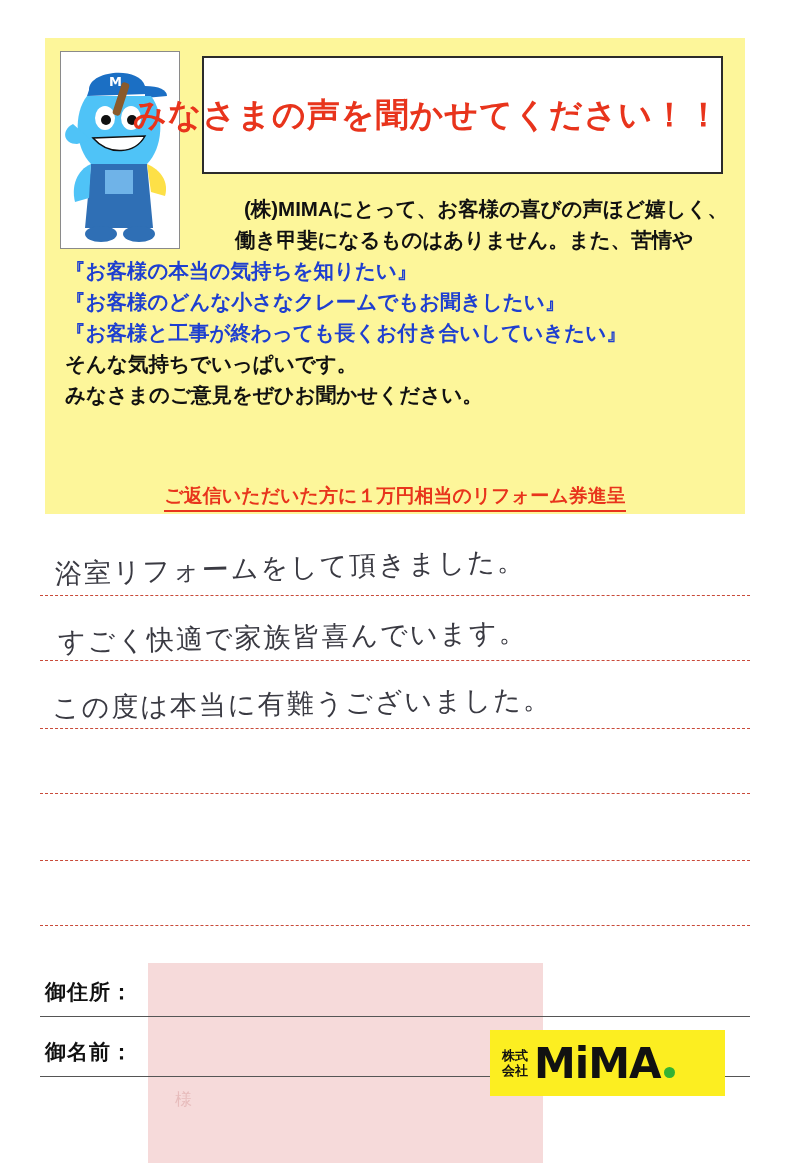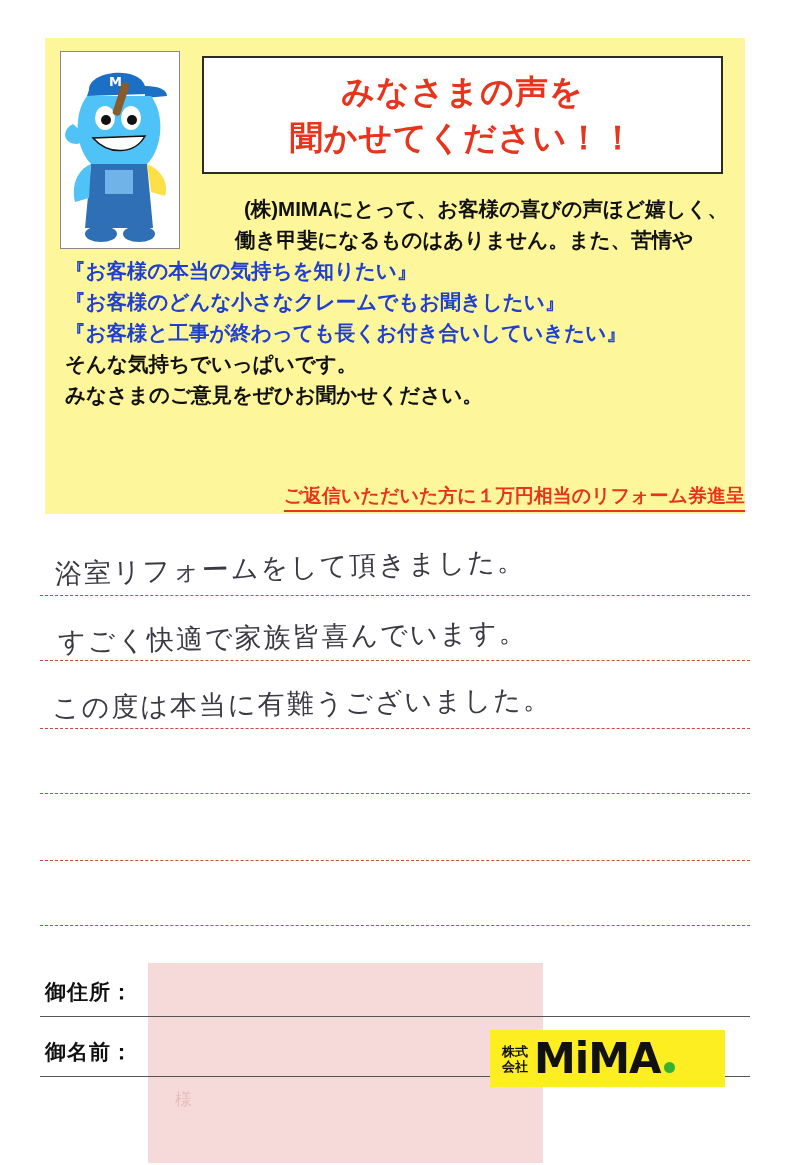--- a/index.html
+++ b/index.html
@@ -44,23 +44,23 @@
   #title-box {
     position: absolute;
     left: 157px;
     top: 18px;
     width: 521px;
     height: 118px;
     background: #ffffff;
     border: 2px solid #2b2b2b;
     box-sizing: border-box;
     display: flex;
-    flex-direction: column;
+    flex-direction: row;
     align-items: center;
-    justify-content: center;
+    justify-content: flex-end;
   }
   .title-line {
     color: #e8341c;
     font-weight: bold;
     font-size: 33px;
     line-height: 46px;
     letter-spacing: 1px;
     text-align: center;
     white-space: nowrap;
   }
@@ -83,21 +83,21 @@
   .para-line.indent2 { padding-left: 170px; }
   .para-line.blue { color: #1e3fd0; }
   .para-line.plain { color: #111111; }
 
   
   #promo {
     position: absolute;
     left: 0;
     top: 445px;
     width: 700px;
-    text-align: right;
+    text-align: center;
     font-family: Liberation Serif, serif;
   }
   #promo-text {
     display: inline-block;
     color: #e8341c;
     font-weight: bold;
     font-size: 19px;
     border-bottom: 2px solid #e8341c;
     padding-bottom: 1px;
     white-space: nowrap;
@@ -183,21 +183,21 @@
     letter-spacing: 2px;
     white-space: nowrap;
   }
 
   
   #logo-box {
     position: absolute;
     left: 490px;
     top: 1030px;
     width: 235px;
-    height: 57px;
+    height: 66px;
     background: #fcee21;
     display: flex;
     align-items: center;
     box-sizing: border-box;
     padding-left: 12px;
   }
   #logo-kanji {
     font-size: 13px;
     font-weight: bold;
     line-height: 15px;

